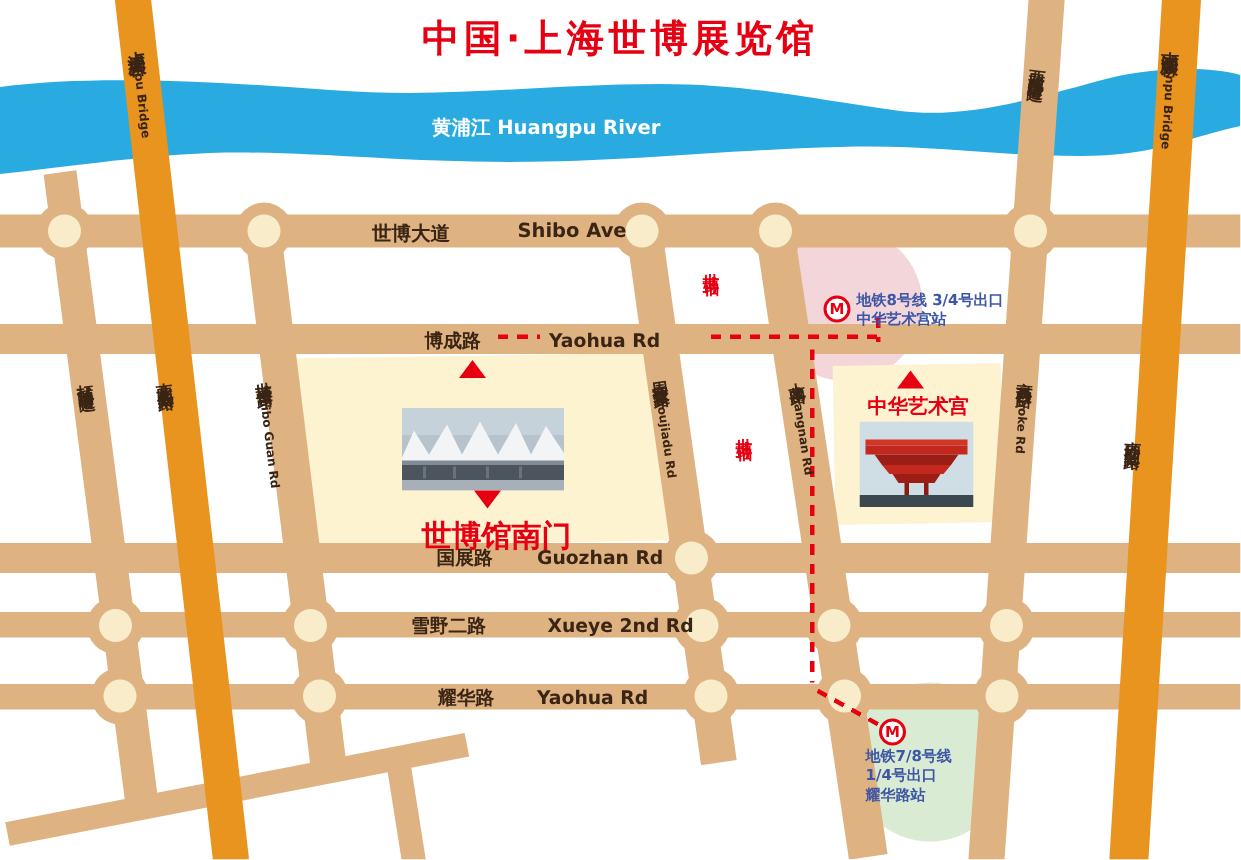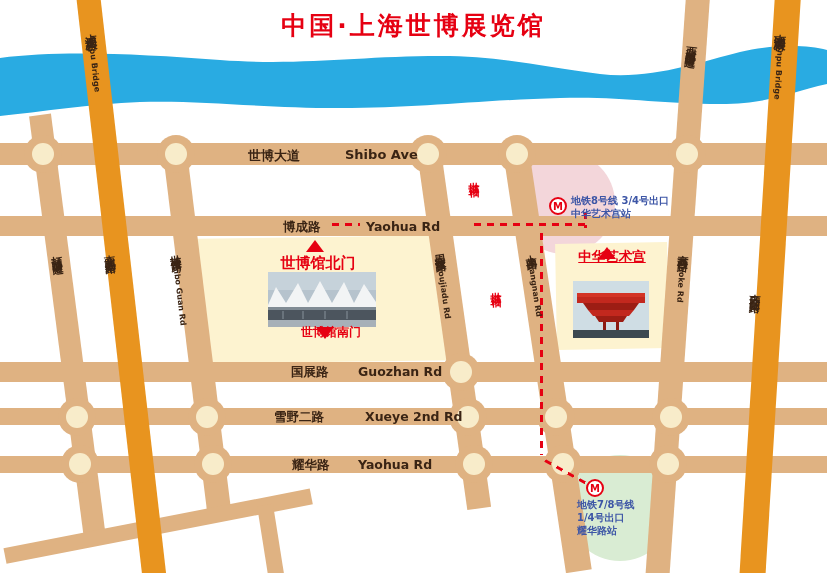--- a/index.html
+++ b/index.html
@@ -47,20 +47,21 @@
 </head>
 <body>
 
 <div class="map">
 
   <svg class="river" width="827" height="150" viewBox="0 0 827 150">
     <path fill="#29abe2" d="M0,58 C60,50 140,54 220,60 C300,66 360,56 440,56 C500,56 540,66 600,74
       C650,80 700,62 740,52 C770,45 805,44 827,50 L827,84 C790,92 770,104 720,104 C660,104 620,96 560,98
       C480,100 420,108 340,108 C260,108 200,100 140,102 C90,104 40,112 0,116 Z"></path>
   </svg>
+  <div class="river-label">黄浦江 Huangpu River</div>
 
   <div class="softcircle pink"></div>
   <div class="softcircle green"></div>
 
   <div class="block" style="left:197px;top:237px;width:255px;height:125px;transform:rotate(-0.8deg);"></div>
   <div class="block" style="left:556px;top:243px;width:112px;height:106px;transform:rotate(-1deg);"></div>
 
   <div class="vroad" style="left:29px;top:115px;width:22px;height:433px;transform:rotate(-7.4deg);"></div>
   <div class="vroad" style="left:162px;top:144px;width:24px;height:374px;transform:rotate(-7deg);"></div>
   <div class="vroad" style="left:416px;top:144px;width:24px;height:368px;transform:rotate(-8deg);"></div>
@@ -113,40 +114,39 @@
   <div class="vl" style="left:675px;top:246px;transform:rotate(4deg);">
     <span class="cn">高科西路</span><span class="en">Gaoke Rd</span></div>
   <div class="vl" style="left:684px;top:38px;transform:rotate(7deg);">
     <span class="cn">西藏南路隧道</span></div>
   <div class="vl vl12" style="left:772px;top:24px;transform:rotate(3.5deg);">
     <span class="cn">南浦大桥</span><span class="en">Nanpu Bridge</span></div>
   <div class="vl" style="left:747px;top:285px;transform:rotate(3.5deg);">
     <span class="cn">内环高架路</span></div>
 
   <div class="tri up" style="left:306px;top:240px;"></div>
-  <div class="poi" style="left:256px;top:254px;width:124px;font-size:15px;">世博馆北门</div>
   <div class="photo" style="left:268px;top:272px;">
     <svg width="108" height="55" viewBox="0 0 108 55">
       <rect width="108" height="55" fill="#b6c3cd"></rect>
       <rect width="108" height="18" fill="#c6d2da"></rect>
       <polygon fill="#f2f4f5" points="0,33 8,15 18,31 30,11 40,31 52,9 64,31 76,10 86,31 96,12 108,30 108,36 0,36"></polygon>
       <rect y="35" width="108" height="4" fill="#808b94"></rect>
       <rect y="38" width="108" height="10" fill="#4c555e"></rect>
       <rect x="14" y="39" width="2" height="8" fill="#69737c"></rect>
         <rect x="34" y="39" width="2" height="8" fill="#69737c"></rect>
       <rect x="56" y="39" width="2" height="8" fill="#69737c"></rect>
         <rect x="78" y="39" width="2" height="8" fill="#69737c"></rect>
       <rect y="48" width="108" height="7" fill="#a7b0b8"></rect>
     </svg>
   </div>
   <div class="tri down" style="left:316px;top:327px;"></div>
-  <div class="poi" style="left:269px;top:324px;width:124px;font-size:12px;">世博馆南门</div>
+  <div class="poi" style="left:269px;top:344px;width:124px;font-size:20px;">世博馆南门</div>
 
   <div class="tri up" style="left:598px;top:247px;"></div>
-  <div class="poi" style="left:560px;top:248px;width:104px;font-size:13.5px;text-decoration:underline;">中华艺术宫</div>
+  <div class="poi" style="left:560px;top:262px;width:104px;font-size:13.5px;">中华艺术宫</div>
   <div class="photo" style="left:573px;top:281px;">
     <svg width="76" height="57" viewBox="0 0 76 57">
       <rect width="76" height="57" fill="#cfdde4"></rect>
       <rect x="4" y="12" width="68" height="4" fill="#d33426"></rect>
       <polygon fill="#c2281e" points="4,16 72,16 72,22 4,22"></polygon>
       <polygon fill="#9c1d14" points="10,22 66,22 61,29 15,29"></polygon>
       <polygon fill="#c2281e" points="15,29 61,29 56,35 20,35"></polygon>
       <polygon fill="#9c1d14" points="22,35 54,35 50,41 26,41"></polygon>
       <rect x="30" y="41" width="3" height="8" fill="#8c1a12"></rect>
       <rect x="43" y="41" width="3" height="8" fill="#8c1a12"></rect>

